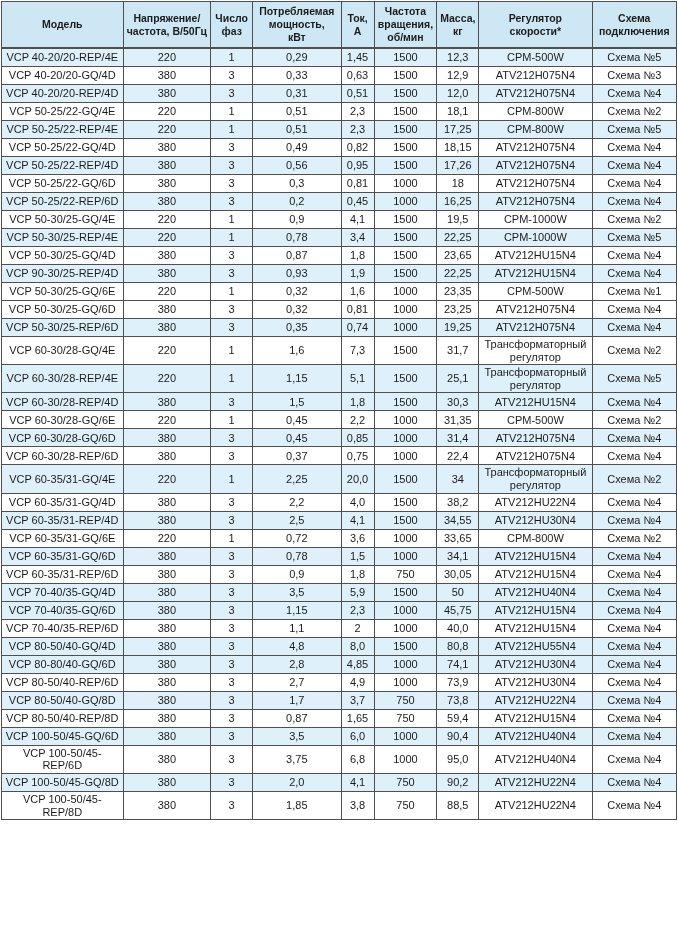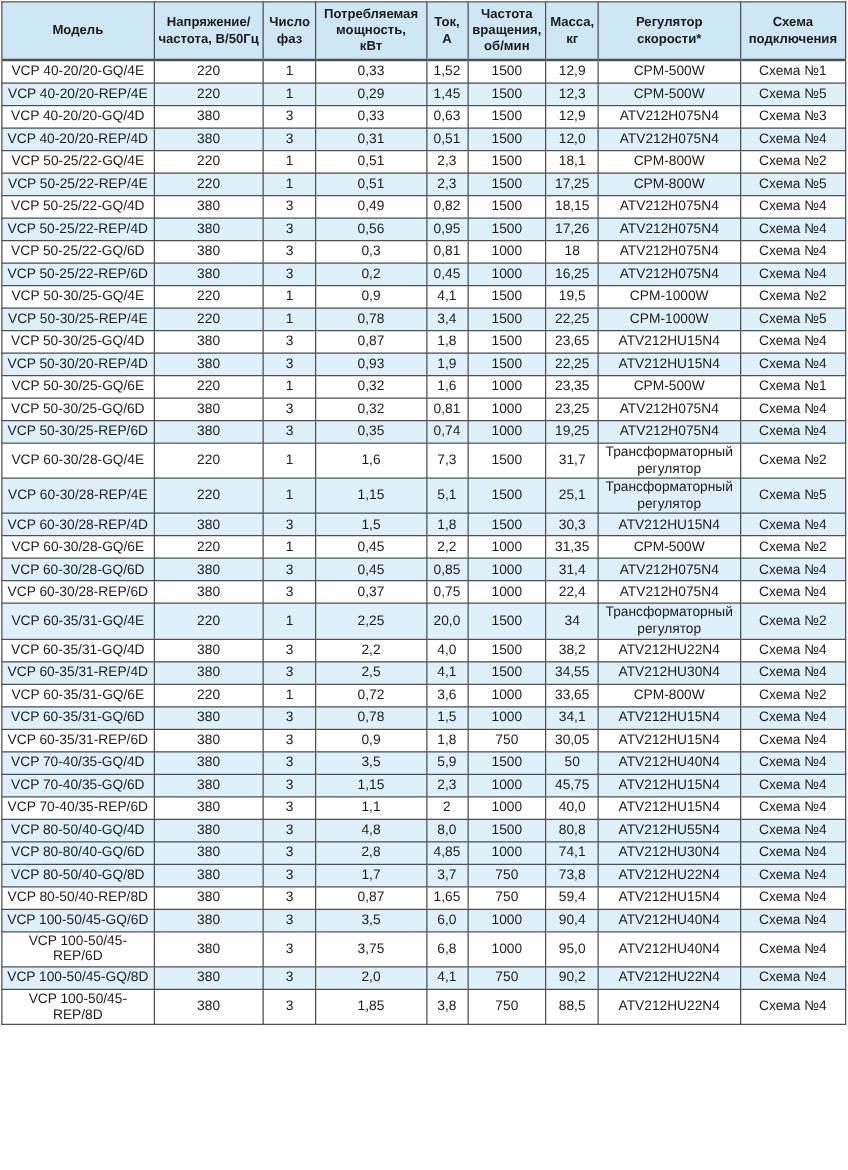--- a/index.html
+++ b/index.html
@@ -87,31 +87,20 @@
 об/мин</th>
         <th>Масса,
 кг</th>
         <th>Регулятор
 скорости*</th>
         <th>Схема
 подключения</th>
       </tr>
     </thead>
     <tbody>
-        <tr>
-          <td>VCP 40-20/20-GQ/4E</td>
-          <td>220</td>
-          <td>1</td>
-          <td>0,33</td>
-          <td>1,52</td>
-          <td>1500</td>
-          <td>12,9</td>
-          <td>CPM-500W</td>
-          <td>Схема №1</td>
-        </tr>
         <tr class="shaded">
           <td>VCP 40-20/20-REP/4E</td>
           <td>220</td>
           <td>1</td>
           <td>0,29</td>
           <td>1,45</td>
           <td>1500</td>
           <td>12,3</td>
           <td>CPM-500W</td>
           <td>Схема №5</td>
@@ -231,21 +220,21 @@
           <td>380</td>
           <td>3</td>
           <td>0,87</td>
           <td>1,8</td>
           <td>1500</td>
           <td>23,65</td>
           <td>ATV212HU15N4</td>
           <td>Схема №4</td>
         </tr>
         <tr class="shaded">
-          <td>VCP 50-30/20-REP/4D</td>
+          <td>VCP 90-30/25-REP/4D</td>
           <td>380</td>
           <td>3</td>
           <td>0,93</td>
           <td>1,9</td>
           <td>1500</td>
           <td>22,25</td>
           <td>ATV212HU15N4</td>
           <td>Схема №4</td>
         </tr>
         <tr>
@@ -458,20 +447,31 @@
           <td>Схема №4</td>
         </tr>
         <tr class="shaded">
           <td>VCP 80-80/40-GQ/6D</td>
           <td>380</td>
           <td>3</td>
           <td>2,8</td>
           <td>4,85</td>
           <td>1000</td>
           <td>74,1</td>
+          <td>ATV212HU30N4</td>
+          <td>Схема №4</td>
+        </tr>
+        <tr>
+          <td>VCP 80-50/40-REP/6D</td>
+          <td>380</td>
+          <td>3</td>
+          <td>2,7</td>
+          <td>4,9</td>
+          <td>1000</td>
+          <td>73,9</td>
           <td>ATV212HU30N4</td>
           <td>Схема №4</td>
         </tr>
         <tr class="shaded">
           <td>VCP 80-50/40-GQ/8D</td>
           <td>380</td>
           <td>3</td>
           <td>1,7</td>
           <td>3,7</td>
           <td>750</td>

